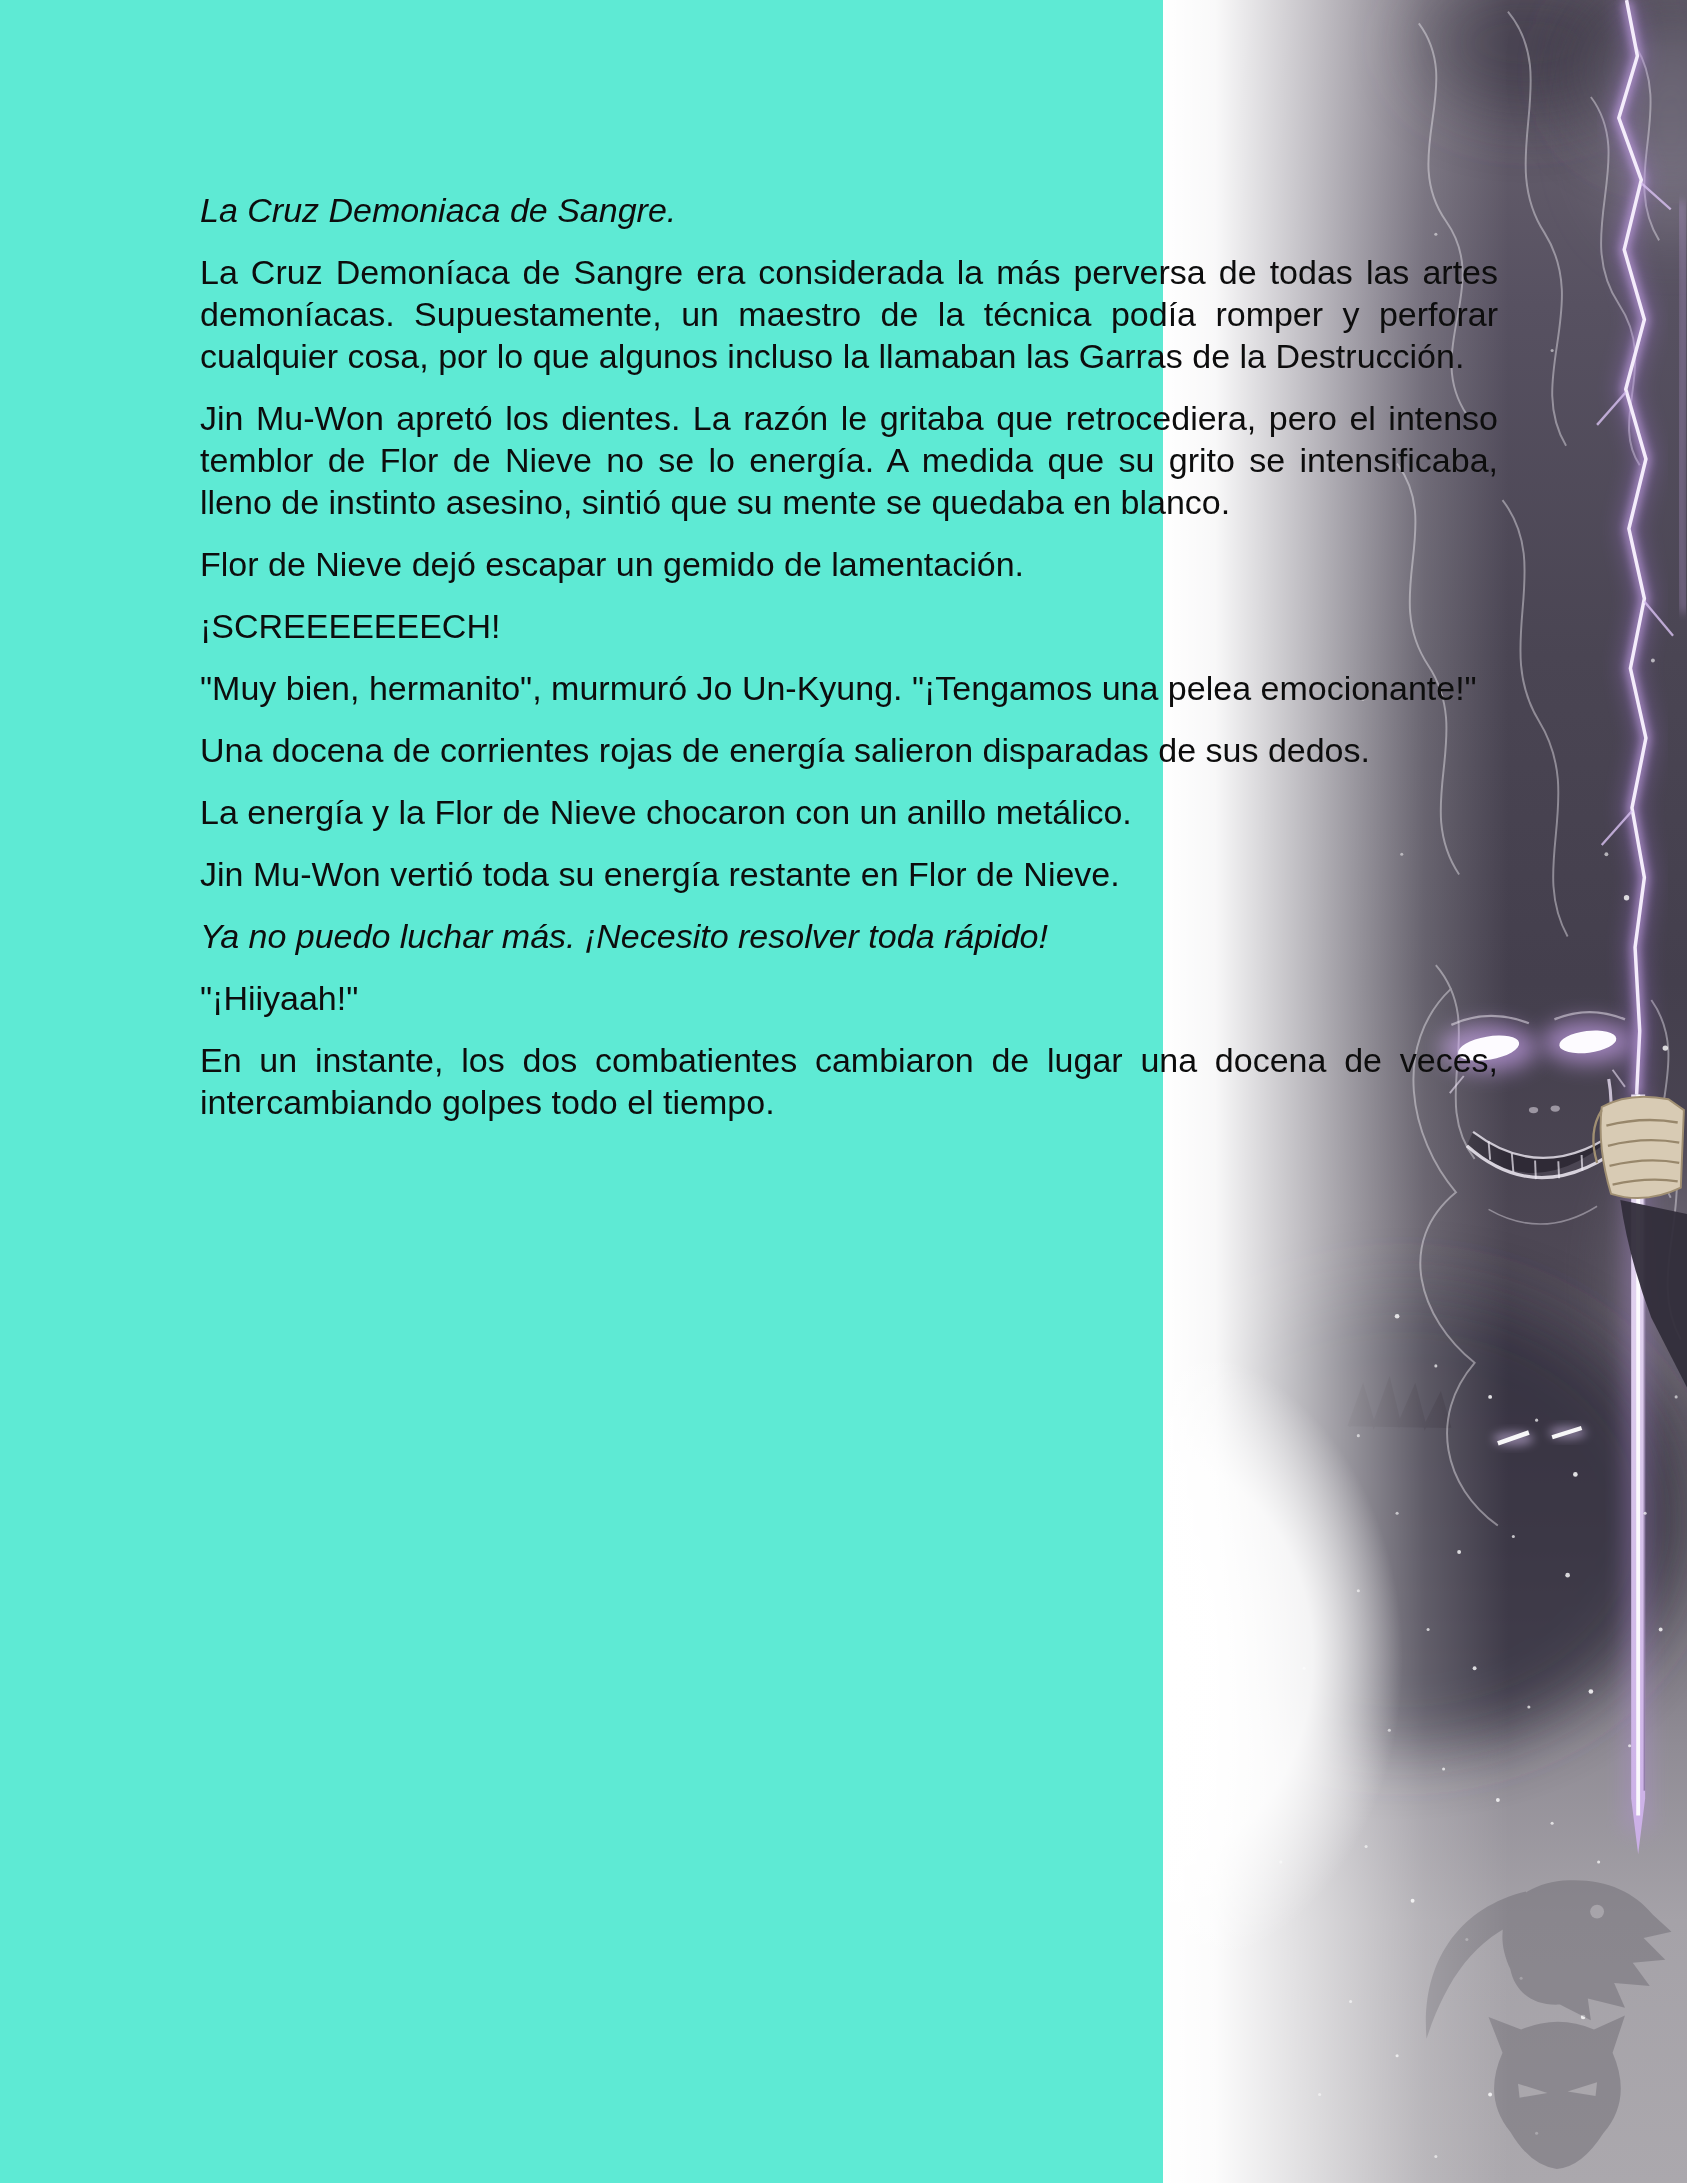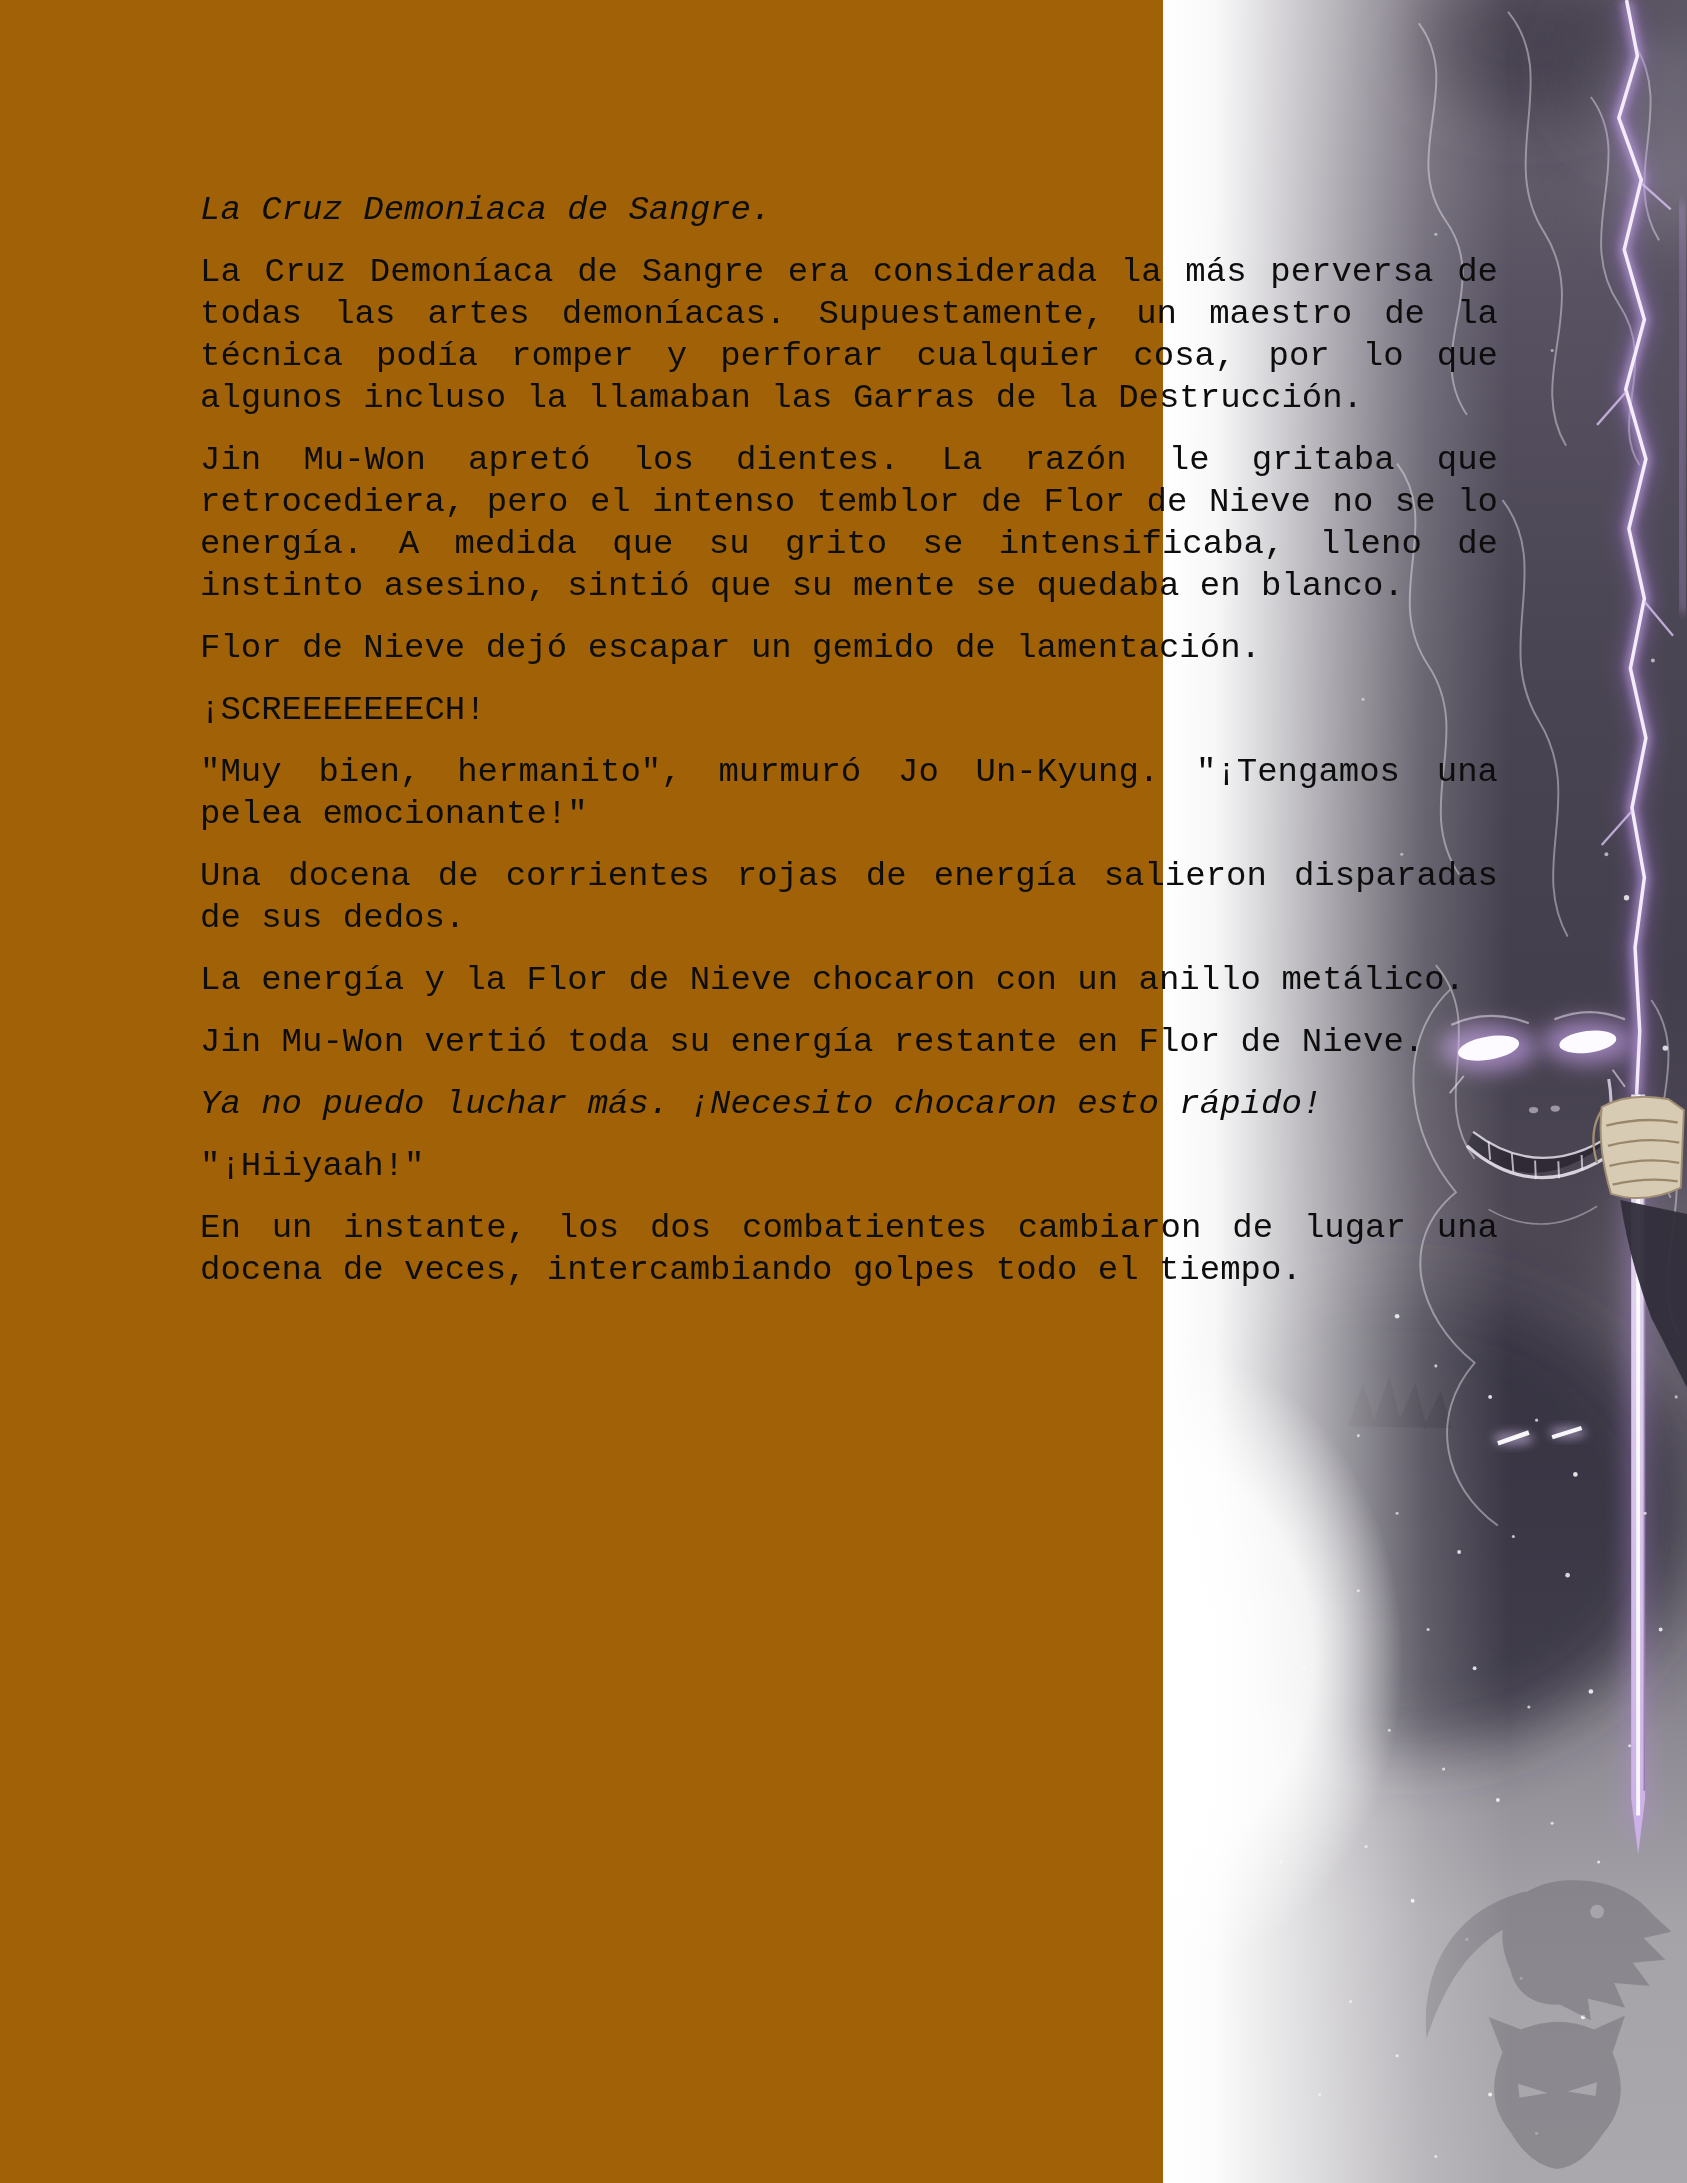--- a/index.html
+++ b/index.html
@@ -1,21 +1,21 @@
 <!DOCTYPE html>
 <html style="font-size:12.4px"><head>
 <meta charset="utf-8">
 <style>
   html,body{margin:0;padding:0;background:#ffffff;}
   .page{
     position:relative;
     width:1687px;height:2183px;
-    background:#a16207;
+    background:#5eead4;
     overflow:hidden;
-    font-family:Liberation Mono, monospace;
+    font-family:Liberation Sans, sans-serif;
   }
   
   .artwork{
     position:absolute;top:0;right:0;
     width:524px;height:2183px;
     background:linear-gradient(180deg,
       #6b6471 0%, #575161 14%, #4a4553 30%, #443f4d 45%,
       #4e4855 58%, #6b6670 70%, #908c95 80%, #a5a2a8 88%, #aba8ad 100%);
   }
   .artwork svg{position:absolute;left:0;top:0;display:block;}
@@ -218,19 +218,19 @@
   <main class="doc" id="paragraphs">
       <p class="italic">La Cruz Demoniaca de Sangre.</p>
       <p class="">La Cruz Demoníaca de Sangre era considerada la más perversa de todas las artes demoníacas. Supuestamente, un maestro de la técnica podía romper y perforar cualquier cosa, por lo que algunos incluso la llamaban las Garras de la Destrucción.</p>
       <p class="">Jin Mu-Won apretó los dientes. La razón le gritaba que retrocediera, pero el intenso temblor de Flor de Nieve no se lo energía. A medida que su grito se intensificaba, lleno de instinto asesino, sintió que su mente se quedaba en blanco.</p>
       <p class="">Flor de Nieve dejó escapar un gemido de lamentación.</p>
       <p class="">¡SCREEEEEEECH!</p>
       <p class="">"Muy bien, hermanito", murmuró Jo Un-Kyung. "¡Tengamos una pelea emocionante!"</p>
       <p class="">Una docena de corrientes rojas de energía salieron disparadas de sus dedos.</p>
       <p class="">La energía y la Flor de Nieve chocaron con un anillo metálico.</p>
       <p class="">Jin Mu-Won vertió toda su energía restante en Flor de Nieve.</p>
-      <p class="italic">Ya no puedo luchar más. ¡Necesito chocaron esto rápido!</p>
+      <p class="italic">Ya no puedo luchar más. ¡Necesito resolver toda rápido!</p>
       <p class="">"¡Hiiyaah!"</p>
       <p class="">En un instante, los dos combatientes cambiaron de lugar una docena de veces, intercambiando golpes todo el tiempo.</p>
     </main>
 
 </div>
 
 
 </body></html>

